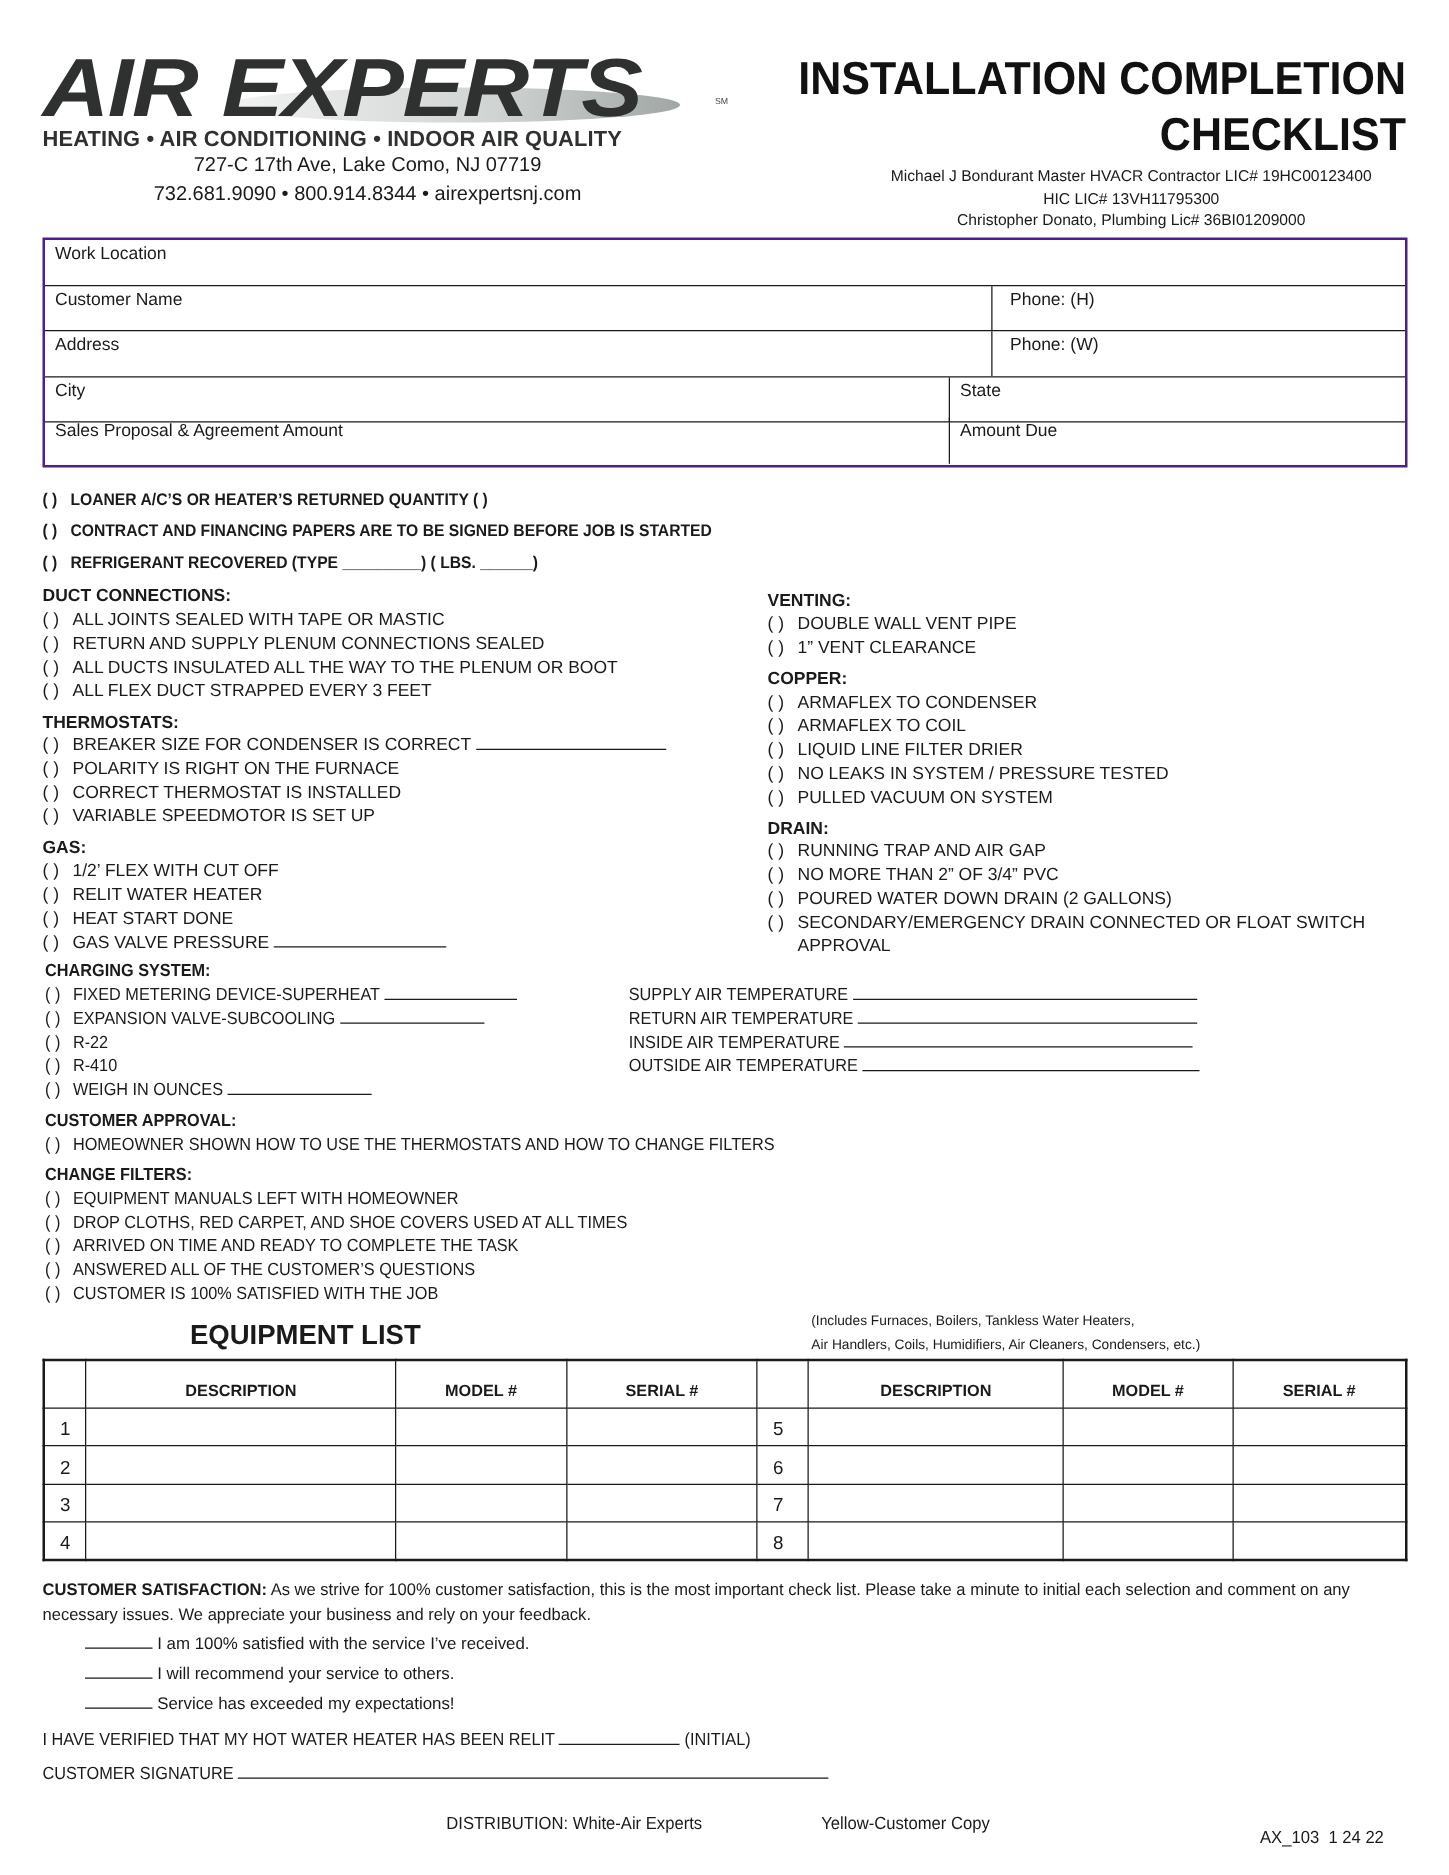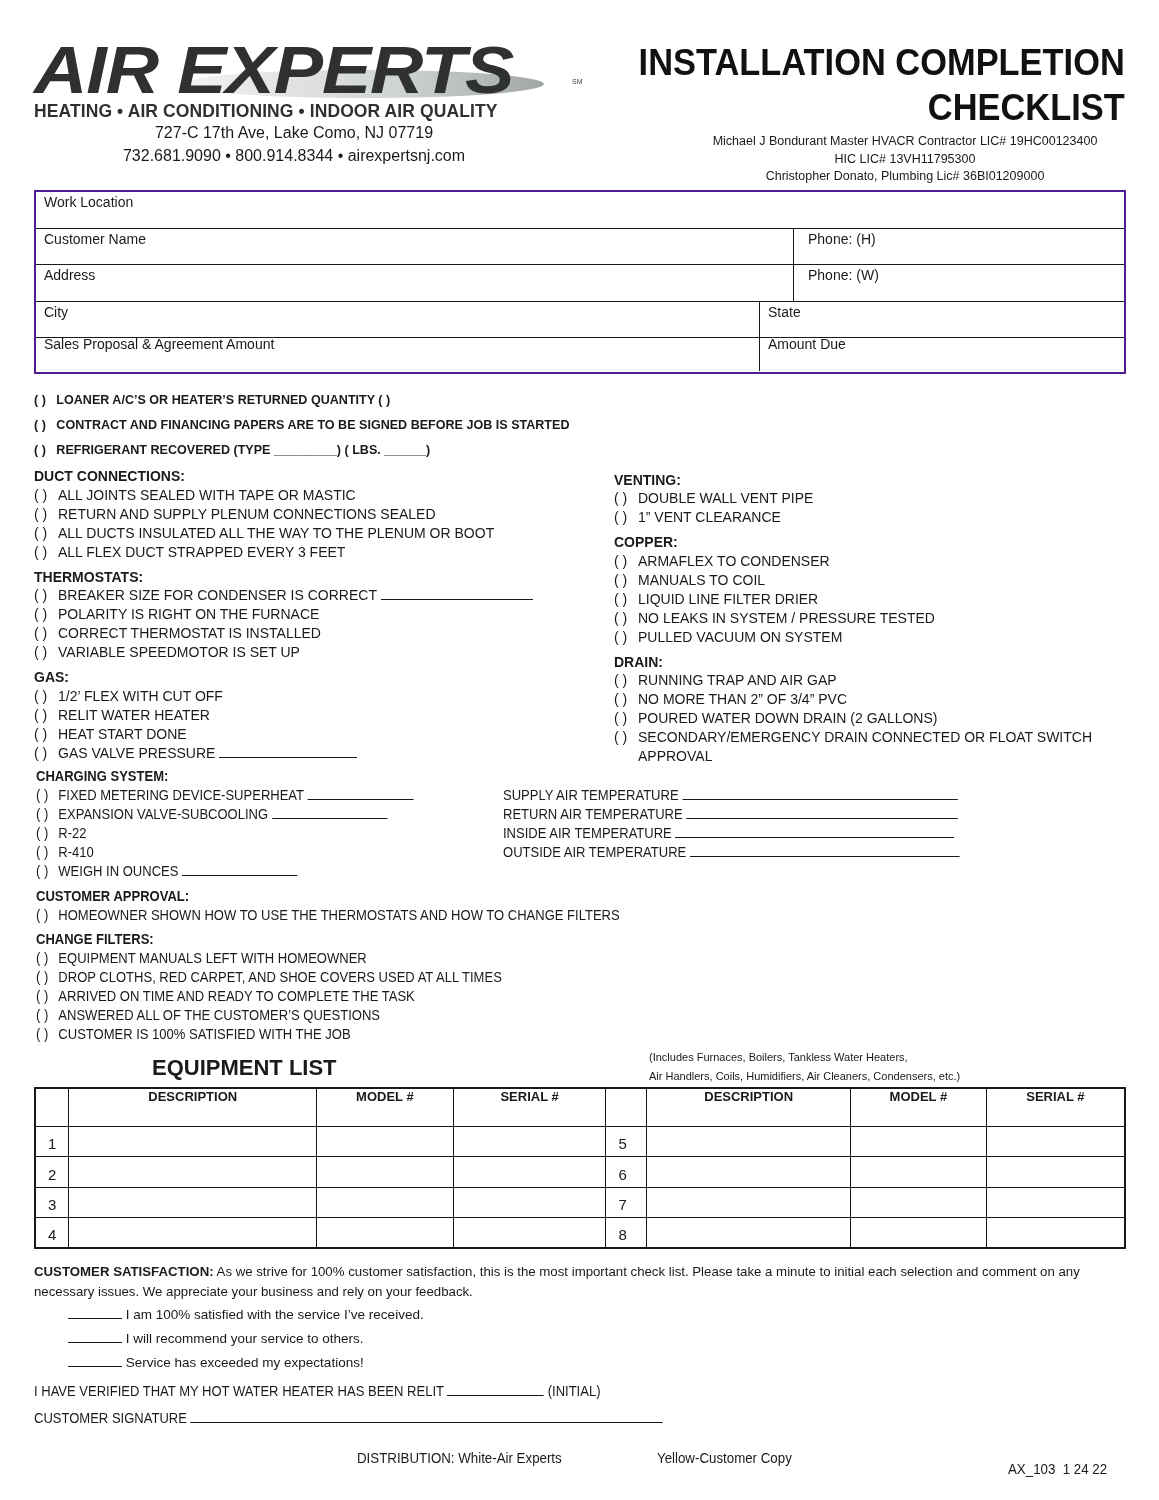--- a/index.html
+++ b/index.html
@@ -32,21 +32,21 @@
   .head { font-weight: 700; font-size: 14px; }
   .top-item { font-weight: 700; font-size: 13.5px; transform: scaleX(0.93); transform-origin: left; }
   .paren { display: inline-block; width: 24px; }
   .blank { display: inline-block; border-bottom: 1px solid #1a1a1a; height: 12px; vertical-align: baseline; }
 
   
   .eq-title { left: 152px; top: 1055px; font-size: 22px; font-weight: 700; }
   .eq-note { left: 649px; top: 1048px; font-size: 11px; line-height: 18.5px; }
   .eq-table { left: 34px; top: 1087px; width: 1092px; border-collapse: collapse; border: 2px solid #1a1a1a; }
   .eq-table td, .eq-table th { border: 1.5px solid #1a1a1a; font-size: 13.5px; }
-  .eq-table th { height: 38px; font-weight: 700; text-align: center; vertical-align: top; padding-top: 0; font-size: 13px; }
+  .eq-table th { height: 38px; font-weight: 700; text-align: center; vertical-align: top; padding-top: 16px; font-size: 13px; }
   .eq-table td { height: 30.5px; padding-left: 12px; font-size: 15px; vertical-align: bottom; padding-bottom: 4px; }
 
   
   .sat { left: 34px; top: 1262px; width: 1092px; font-size: 13.5px; line-height: 20px; transform: scaleX(0.98); transform-origin: left; }
   .init-line { left: 68px; font-size: 13.5px; white-space: nowrap; }
   .footer { font-size: 14px; white-space: nowrap; }
 </style>
 </head>
 <body>
 
@@ -112,21 +112,21 @@
 <div class="line" style="left:34px;top:707px;"><span class="paren">(    )</span><span>RELIT WATER HEATER</span></div>
 <div class="line" style="left:34px;top:726px;"><span class="paren">(    )</span><span>HEAT START DONE</span></div>
 <div class="line" style="left:34px;top:745px;"><span class="paren">(    )</span><span>GAS VALVE PRESSURE</span> <span class="blank" style="width:138px;"></span></div>
 
 <div class="line head" style="left:614px;top:472px;">VENTING:</div>
 <div class="line" style="left:614px;top:490px;"><span class="paren">(    )</span><span>DOUBLE WALL VENT PIPE</span></div>
 <div class="line" style="left:614px;top:509px;"><span class="paren">(    )</span><span>1” VENT CLEARANCE</span></div>
 
 <div class="line head" style="left:614px;top:534px;">COPPER:</div>
 <div class="line" style="left:614px;top:553px;"><span class="paren">(    )</span><span>ARMAFLEX TO CONDENSER</span></div>
-<div class="line" style="left:614px;top:572px;"><span class="paren">(    )</span><span>MANUALS TO COIL</span></div>
+<div class="line" style="left:614px;top:572px;"><span class="paren">(    )</span><span>ARMAFLEX TO COIL</span></div>
 <div class="line" style="left:614px;top:591px;"><span class="paren">(    )</span><span>LIQUID LINE FILTER DRIER</span></div>
 <div class="line" style="left:614px;top:610px;"><span class="paren">(    )</span><span>NO LEAKS IN SYSTEM / PRESSURE TESTED</span></div>
 <div class="line" style="left:614px;top:629px;"><span class="paren">(    )</span><span>PULLED VACUUM ON SYSTEM</span></div>
 
 <div class="line head" style="left:614px;top:654px;">DRAIN:</div>
 <div class="line" style="left:614px;top:672px;"><span class="paren">(    )</span><span>RUNNING TRAP AND AIR GAP</span></div>
 <div class="line" style="left:614px;top:691px;"><span class="paren">(    )</span><span>NO MORE THAN 2” OF 3/4” PVC</span></div>
 <div class="line" style="left:614px;top:710px;"><span class="paren">(    )</span><span>POURED WATER DOWN DRAIN (2 GALLONS)</span></div>
 <div class="line" style="left:614px;top:729px;"><span class="paren">(    )</span><span>SECONDARY/EMERGENCY DRAIN CONNECTED OR FLOAT SWITCH</span></div>
 <div class="line" style="left:638px;top:748px;">APPROVAL</div>

